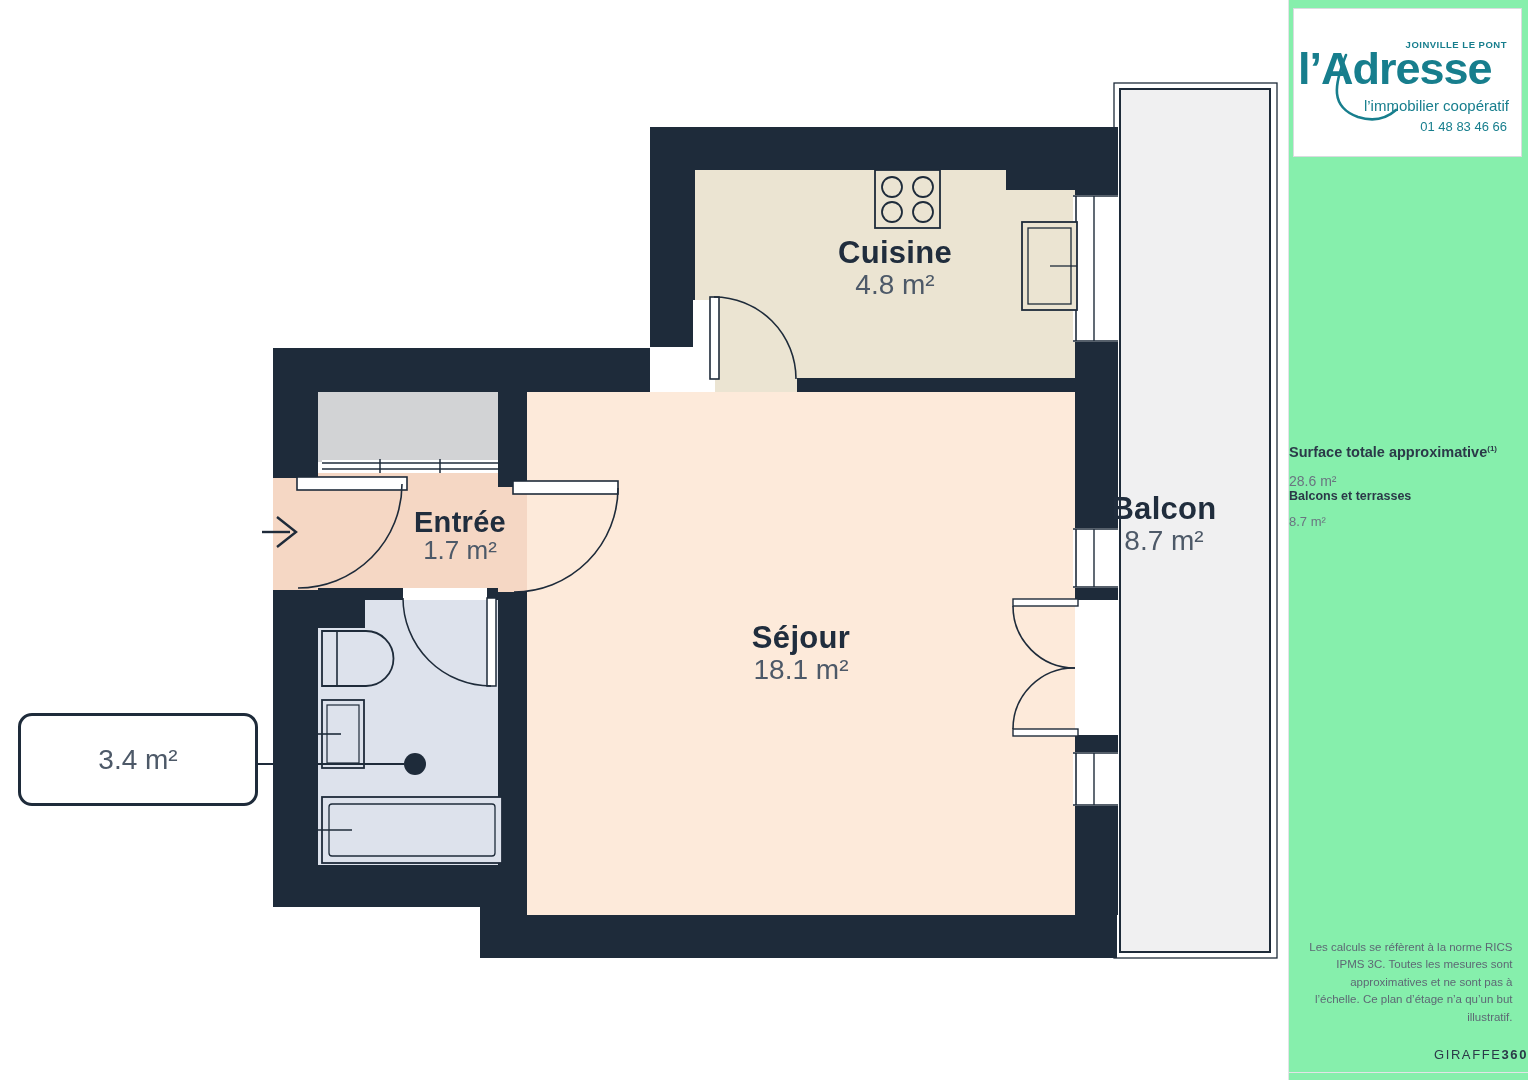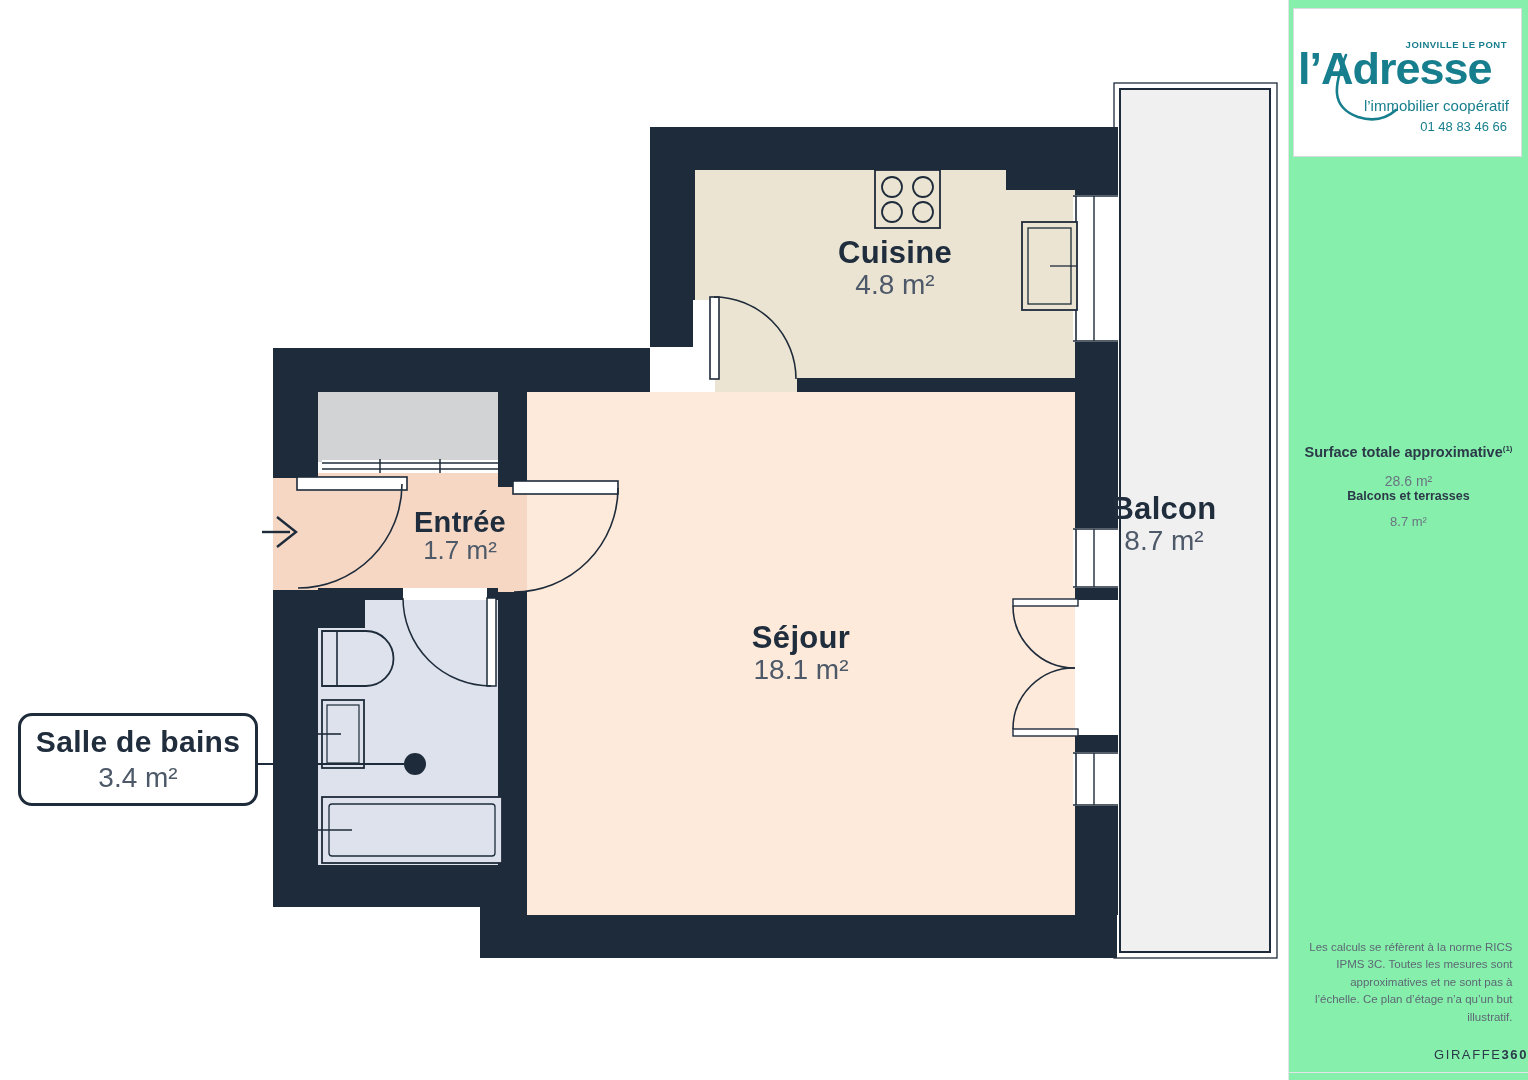--- a/index.html
+++ b/index.html
@@ -51,21 +51,21 @@
   #logo-box .city { position:absolute; right:14px; top:30px; font-size:9.5px;
     font-weight:700; letter-spacing:.5px; color:var(--accent-teal); }
   #logo-box .brand { position:absolute; left:4px; top:34px; font-size:45px;
     font-weight:700; letter-spacing:-1px; color:var(--accent-teal); }
   #logo-box .tagline { position:absolute; right:12px; top:88px; font-size:15px;
     color:var(--accent-teal); }
   #logo-box .phone { position:absolute; right:14px; top:110px; font-size:13px;
     font-weight:400; color:var(--accent-teal); }
   #logo-swoosh { position:absolute; left:0; top:0; }
 
-  #surface-block { position:absolute; left:0; top:444px; width:100%; text-align:center; }
+  #surface-block { position:absolute; left:0; top:444px; width:100%; }
   #surface-block .title { font-size:14.5px; font-weight:700; color:#2b3948; }
   #surface-block .title sup { font-size:8px; }
   #surface-block .val1 { margin-top:13px; font-size:14px; color:#6a7480; }
   #surface-block .sub  { font-size:12.5px; font-weight:700; color:#2b3948; }
   #surface-block .val2 { margin-top:11px; font-size:13px; color:#6a7480; }
 
   #footnote-box { position:absolute; left:0; top:857px; width:100%; height:59px;
     border-top:1px solid var(--divider); border-bottom:1px solid var(--divider);
     display:flex; align-items:center; justify-content:center;
     font-size:12px; color:var(--muted-gray); }
@@ -233,21 +233,20 @@
     </div>
     <div class="room-label sz30" style="left:801px; top:653px;">
       <div class="rname">Séjour</div>
       <div class="rarea">18.1 m²</div>
     </div>
     <div class="room-label sz30" style="left:1164px; top:524px;">
       <div class="rname">Balcon</div>
       <div class="rarea">8.7 m²</div>
     </div>
     <div id="sdb-box">
-      <div class="rname">Salle de bains</div>
       <div class="rarea">3.4 m²</div>
     </div>
   </div>
 
   <div id="sidebar">
 
     <div id="logo-box">
       <svg id="logo-swoosh" width="229" height="149" viewBox="0 0 229 149">
         <path d="M52,46 C40,76 36,98 64,108 C80,113 93,109 102,101" fill="none" stroke="var(--accent-teal)" stroke-width="2.6" stroke-linecap="round"></path>
       </svg>

